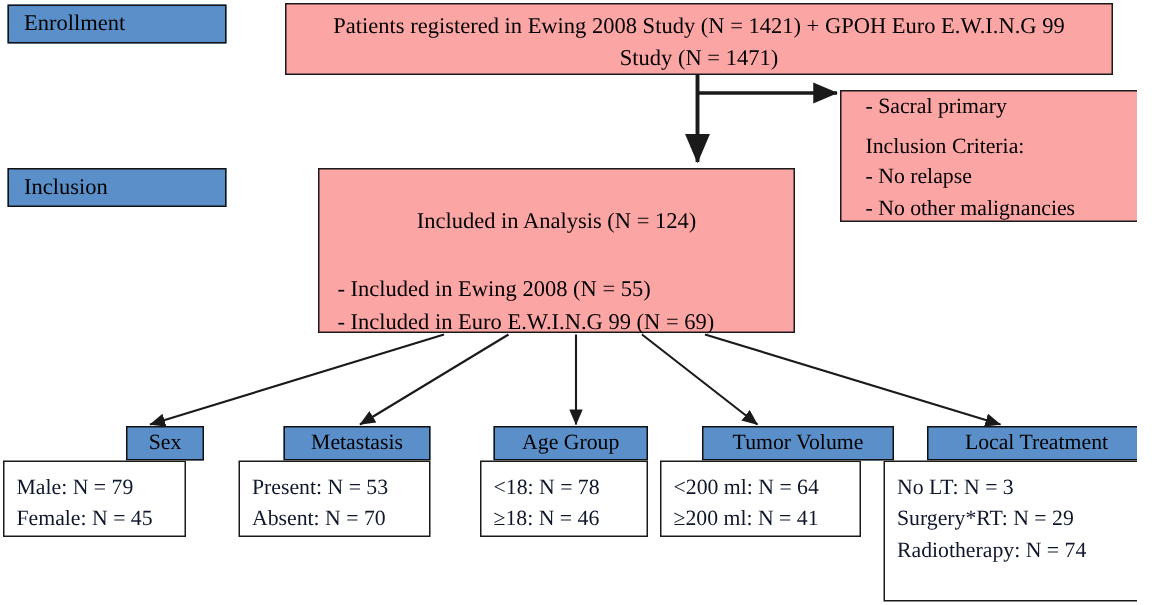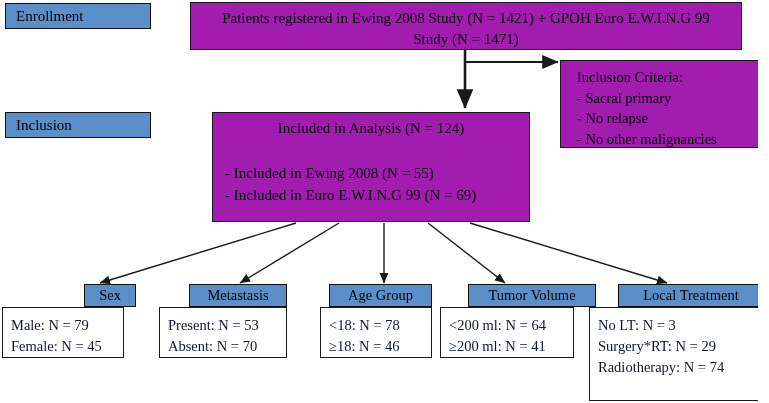--- a/index.html
+++ b/index.html
@@ -12,21 +12,21 @@
     width: 758px;
     height: 403px;
     background: #ffffff;
     font-family: "Liberation Serif", "DejaVu Serif", serif;
     overflow: hidden;
   }
   .box {
     position: absolute;
     box-sizing: border-box;
     border: 1.5px solid #1a1a1a;
-    background: #a21caf;
+    background: #fca5a5;
     color: #000000;
   }
   .stage-label {
     background: #5B8FC9;
     border: 1.5px solid #111111;
     display: flex;
     align-items: center;
     padding-left: 10px;
     font-size: 15px;
     font-weight: 400;
@@ -55,20 +55,21 @@
   .center-text {
     text-align: center;
     font-size: 15px;
     line-height: 1.35;
     padding-top: 5px;
   }
   .analysis-title {
     text-align: center;
     font-size: 15px;
     padding-top: 7px;
+    margin-top: 20px;
   }
   .analysis-lines {
     font-size: 15px;
     line-height: 1.45;
     padding-left: 12px;
     padding-top: 26px;
   }
   .crit {
     font-size: 14.5px;
     line-height: 1.42;
@@ -117,22 +118,22 @@
   <div class="box stage-label" style="left:5px; top:112px; width:146px; height:26px;">
     <span>Inclusion</span>
   </div>
 
   <div class="box" style="left:190px; top:2px; width:552px; height:48px;">
     <div class="center-text">Patients registered in Ewing 2008 Study (N = 1421) + GPOH Euro E.W.I.N.G 99</div>
     <div class="center-text" style="padding-top:1px;">Study (N = 1471)</div>
   </div>
 
   <div class="box" style="left:560px; top:60px; width:207px; height:88px;">
+    <div class="crit" style="padding-top:0;">- Sacral primary</div>
     <div class="crit">Inclusion Criteria:</div>
-    <div class="crit" style="padding-top:0;">- Sacral primary</div>
     <div class="crit" style="padding-top:0;">- No relapse</div>
     <div class="crit" style="padding-top:0;">- No other malignancies</div>
   </div>
 
   <div class="box" style="left:212px; top:112px; width:318px; height:110px;">
     <div class="analysis-title">Included in Analysis (N = 124)</div>
     <div class="analysis-lines">- Included in Ewing 2008 (N = 55)</div>
     <div class="analysis-lines" style="padding-top:0;">- Included in Euro E.W.I.N.G 99 (N = 69)</div>
   </div>
 

